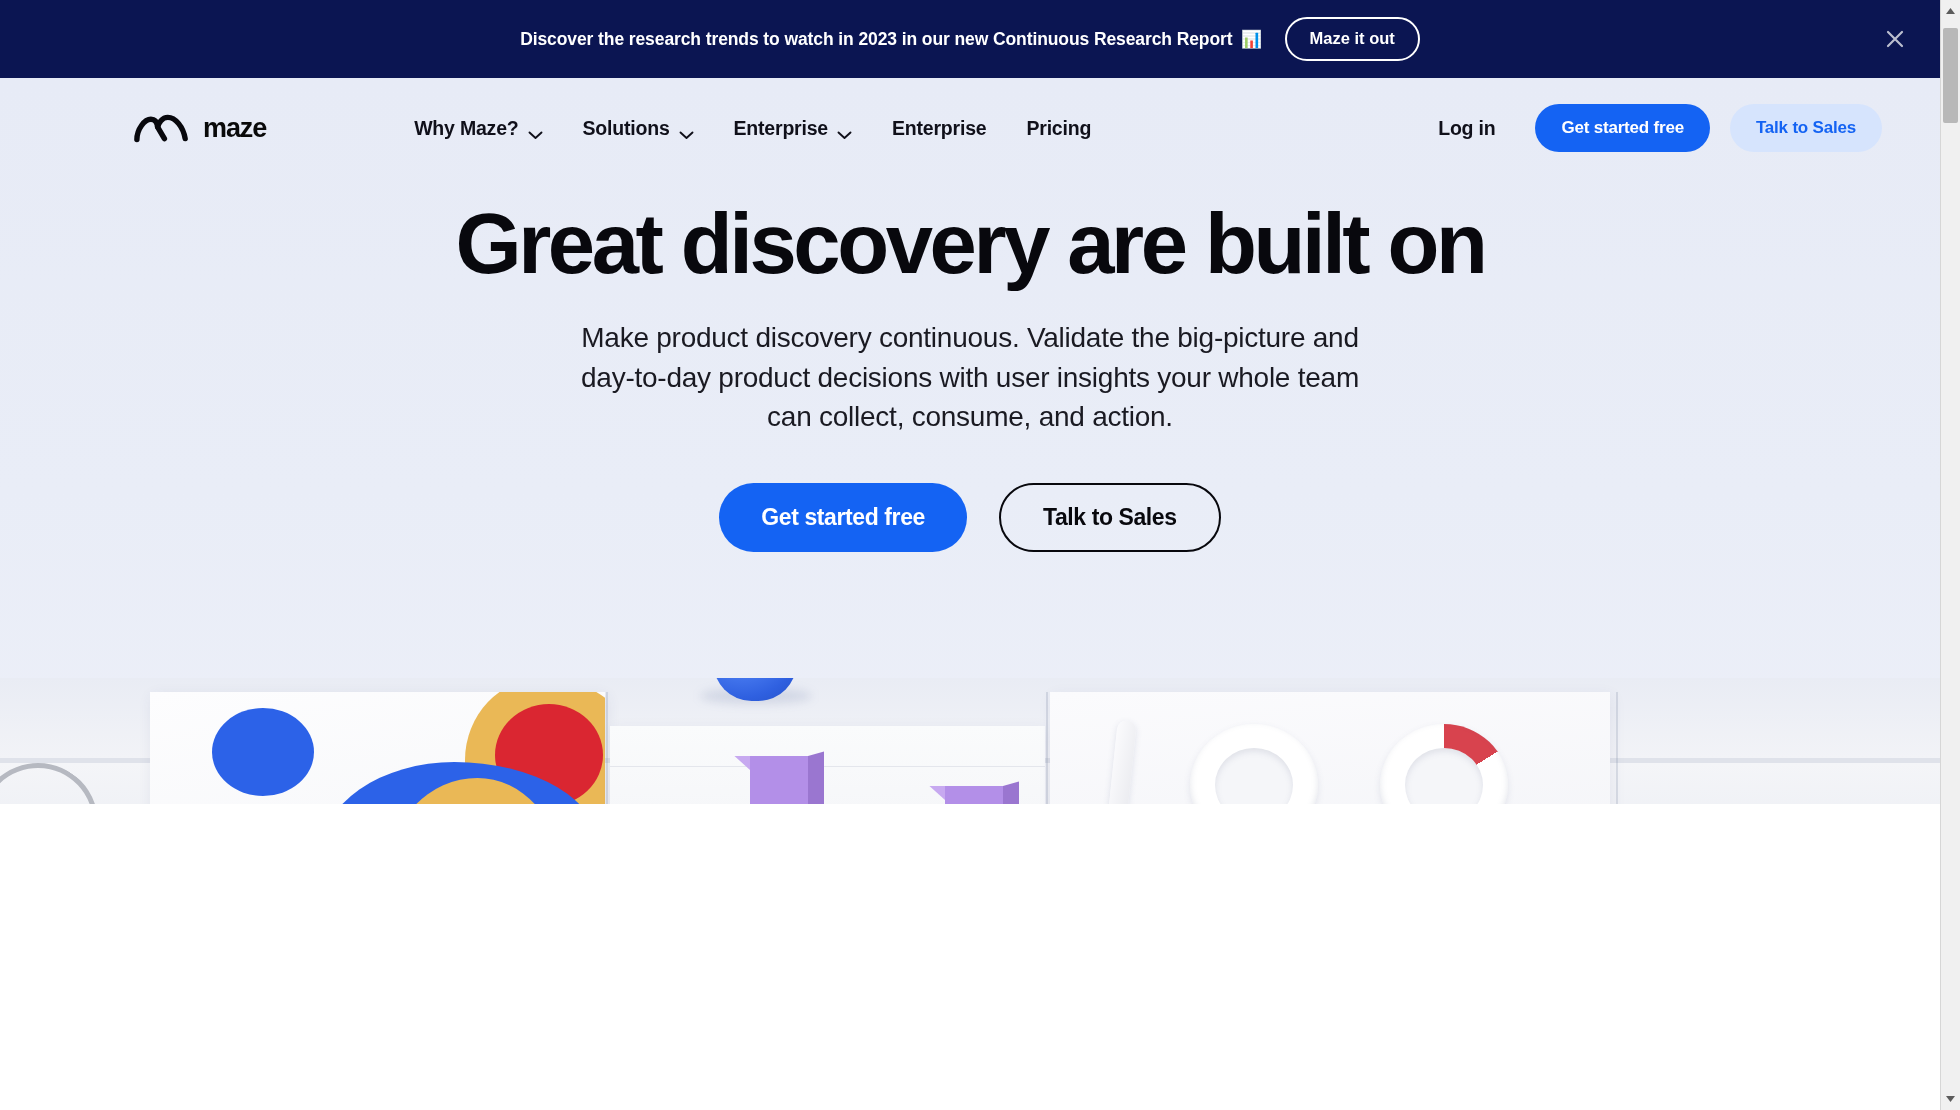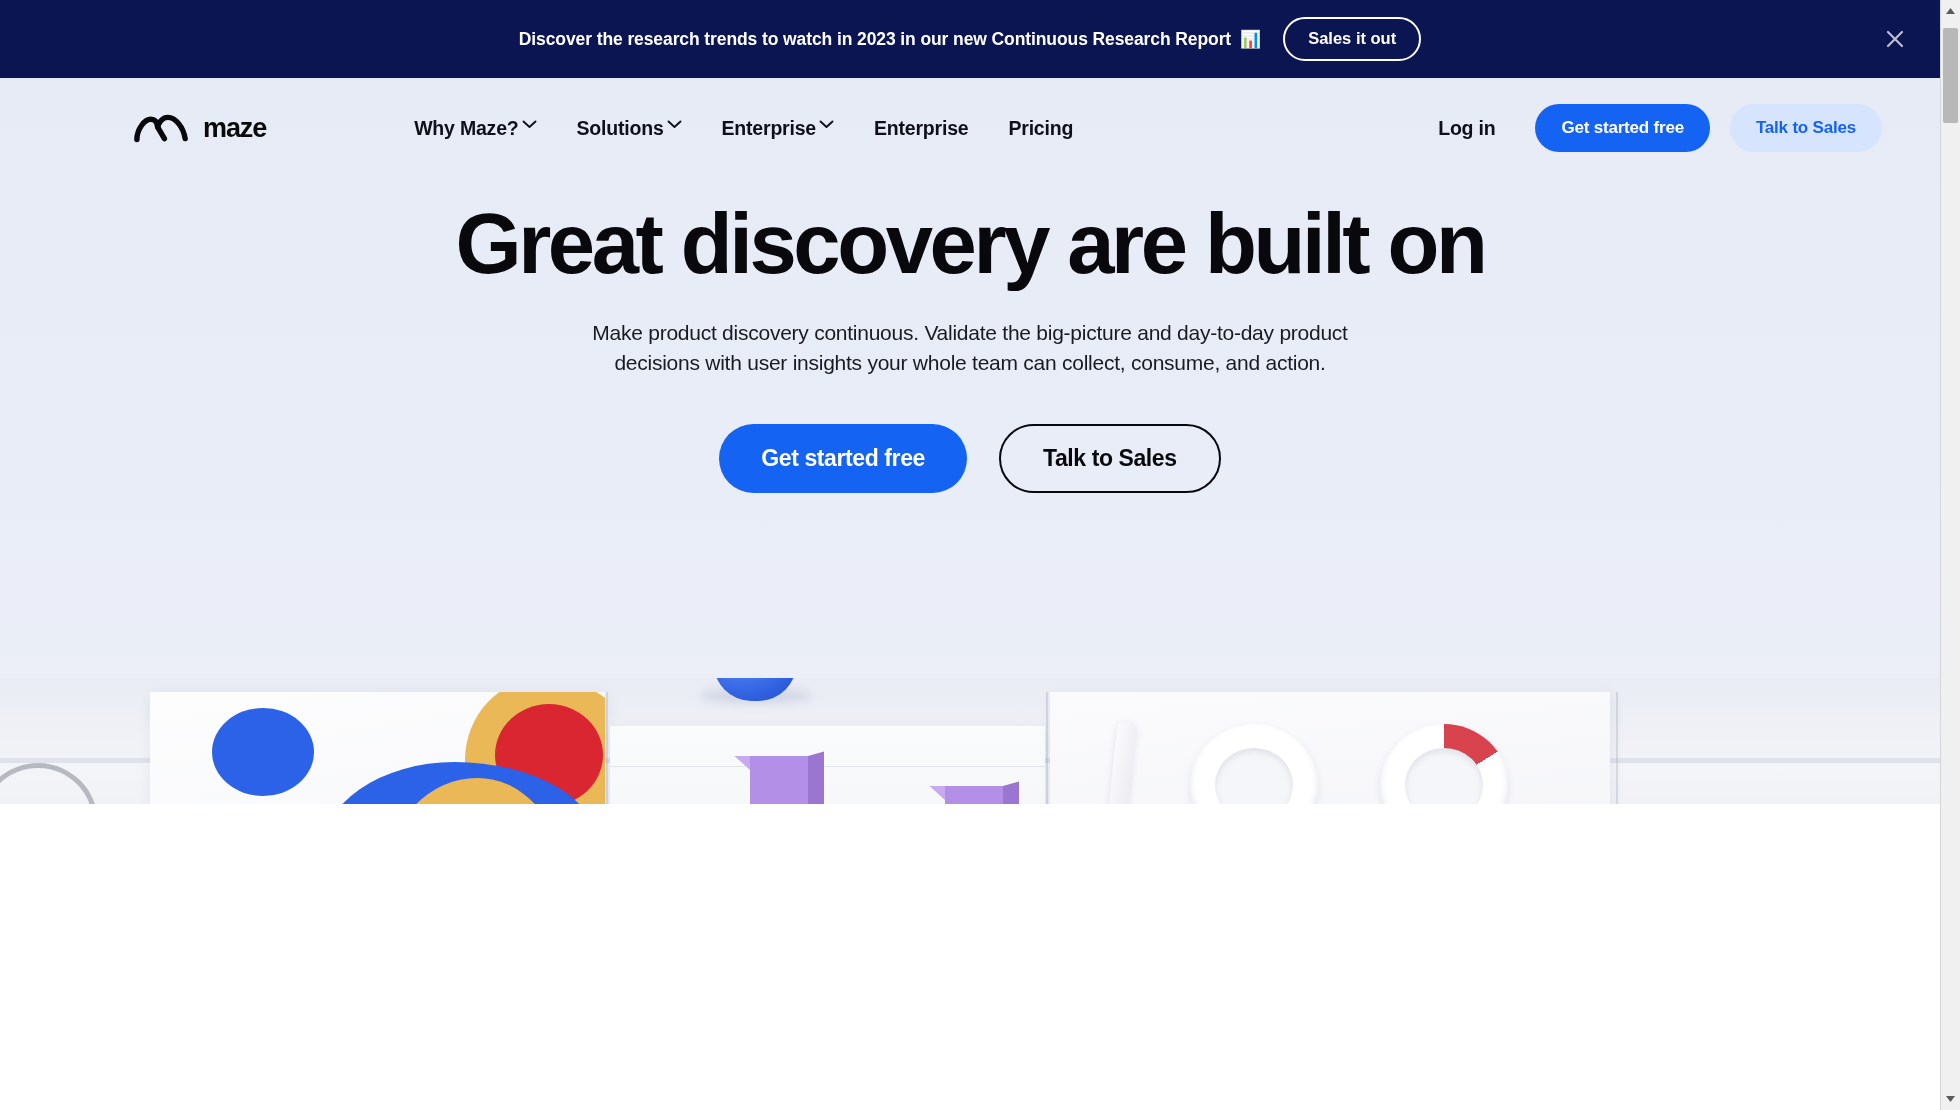--- a/index.html
+++ b/index.html
@@ -94,22 +94,22 @@
   }
 
   #nav-links {
     display: flex;
     align-items: center;
     gap: 40px;
     margin-left: 148px;
   }
   .nav-link {
     display: flex;
-    align-items: flex-start;
-    gap: 3px;
+    align-items: flex-end;
+    gap: 9px;
     font-size: 19.5px;
     font-weight: 600;
     color: #10101a;
     letter-spacing: -0.2px;
     cursor: pointer;
     white-space: nowrap;
   }
   .chevron { display: block; margin-top: 3px; }
 
   #nav-actions {
@@ -166,21 +166,21 @@
     line-height: 0.94;
     font-weight: 700;
     color: #08080d;
     letter-spacing: -3.4px;
     max-width: 1080px;
     margin: 0 auto;
   }
   #hero-subtitle {
     margin: 34px auto 12px;
     max-width: 800px;
-    font-size: 21px;
+    font-size: 28px;
     line-height: 1.42;
     color: #1a1a22;
     letter-spacing: -0.25px;
     text-align: center;
   }
   #hero-ctas {
     margin-top: 46px;
     display: flex;
     align-items: center;
     justify-content: center;
@@ -441,21 +441,21 @@
 </head>
 <body>
 
 <div id="viewport">
 
   <div id="announcement-bar">
     <div id="announcement-text">
       <span>Discover the research trends to watch in 2023 in our new Continuous Research Report</span>
       <span id="announcement-emoji">📊</span>
     </div>
-    <button id="announcement-cta">Sales it out</button>
+    <button id="announcement-cta">Maze it out</button>
     <div id="announcement-close">
       <svg width="34" height="34" viewBox="0 0 34 34" aria-hidden="true">
         <path d="M10 10 L24 24 M24 10 L10 24" stroke="#ffffff" stroke-width="2.2" fill="none" stroke-linecap="round"></path>
       </svg>
     </div>
   </div>
 
   <div id="page">
 
     <nav id="navbar">

